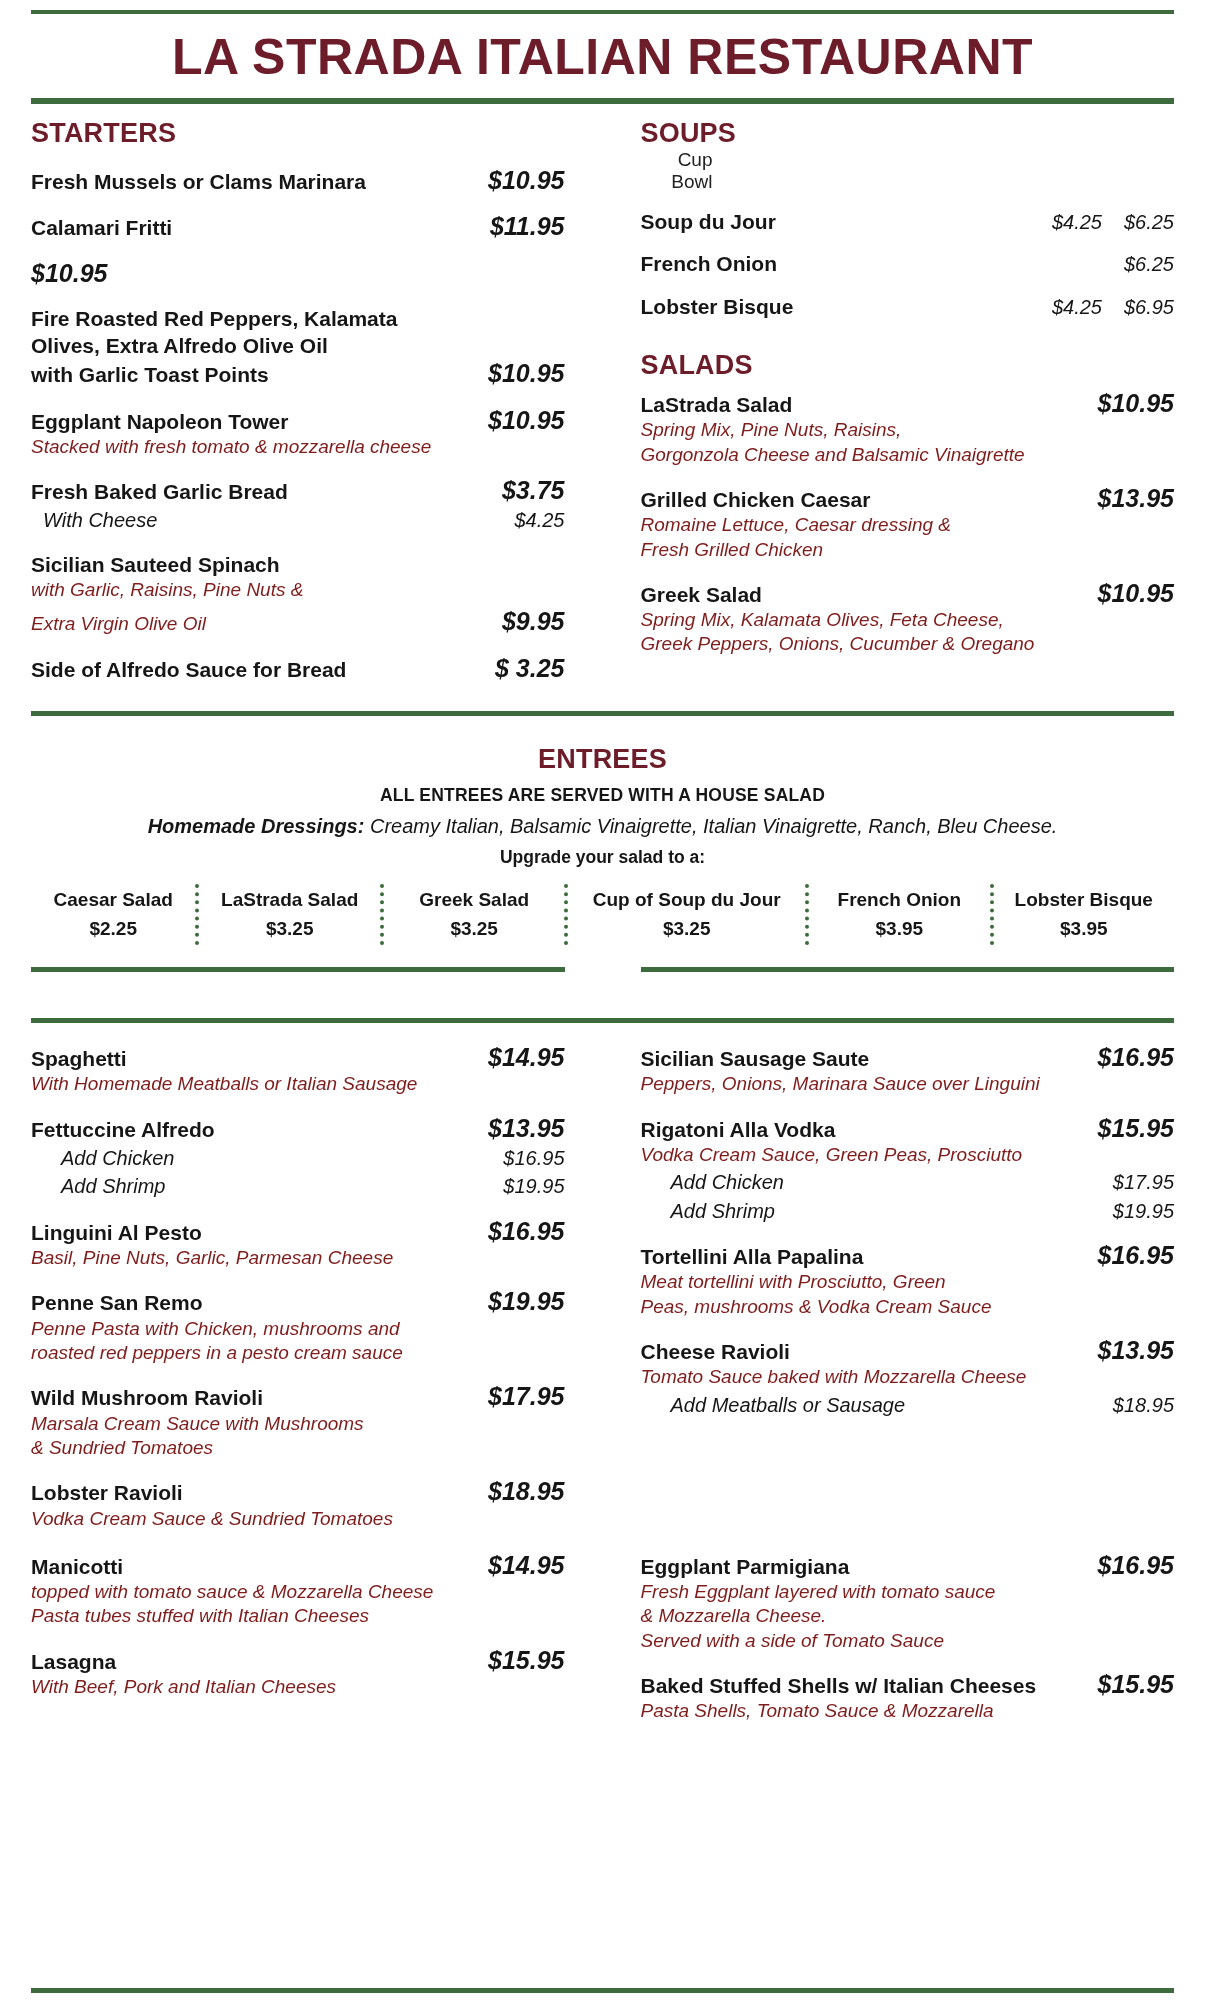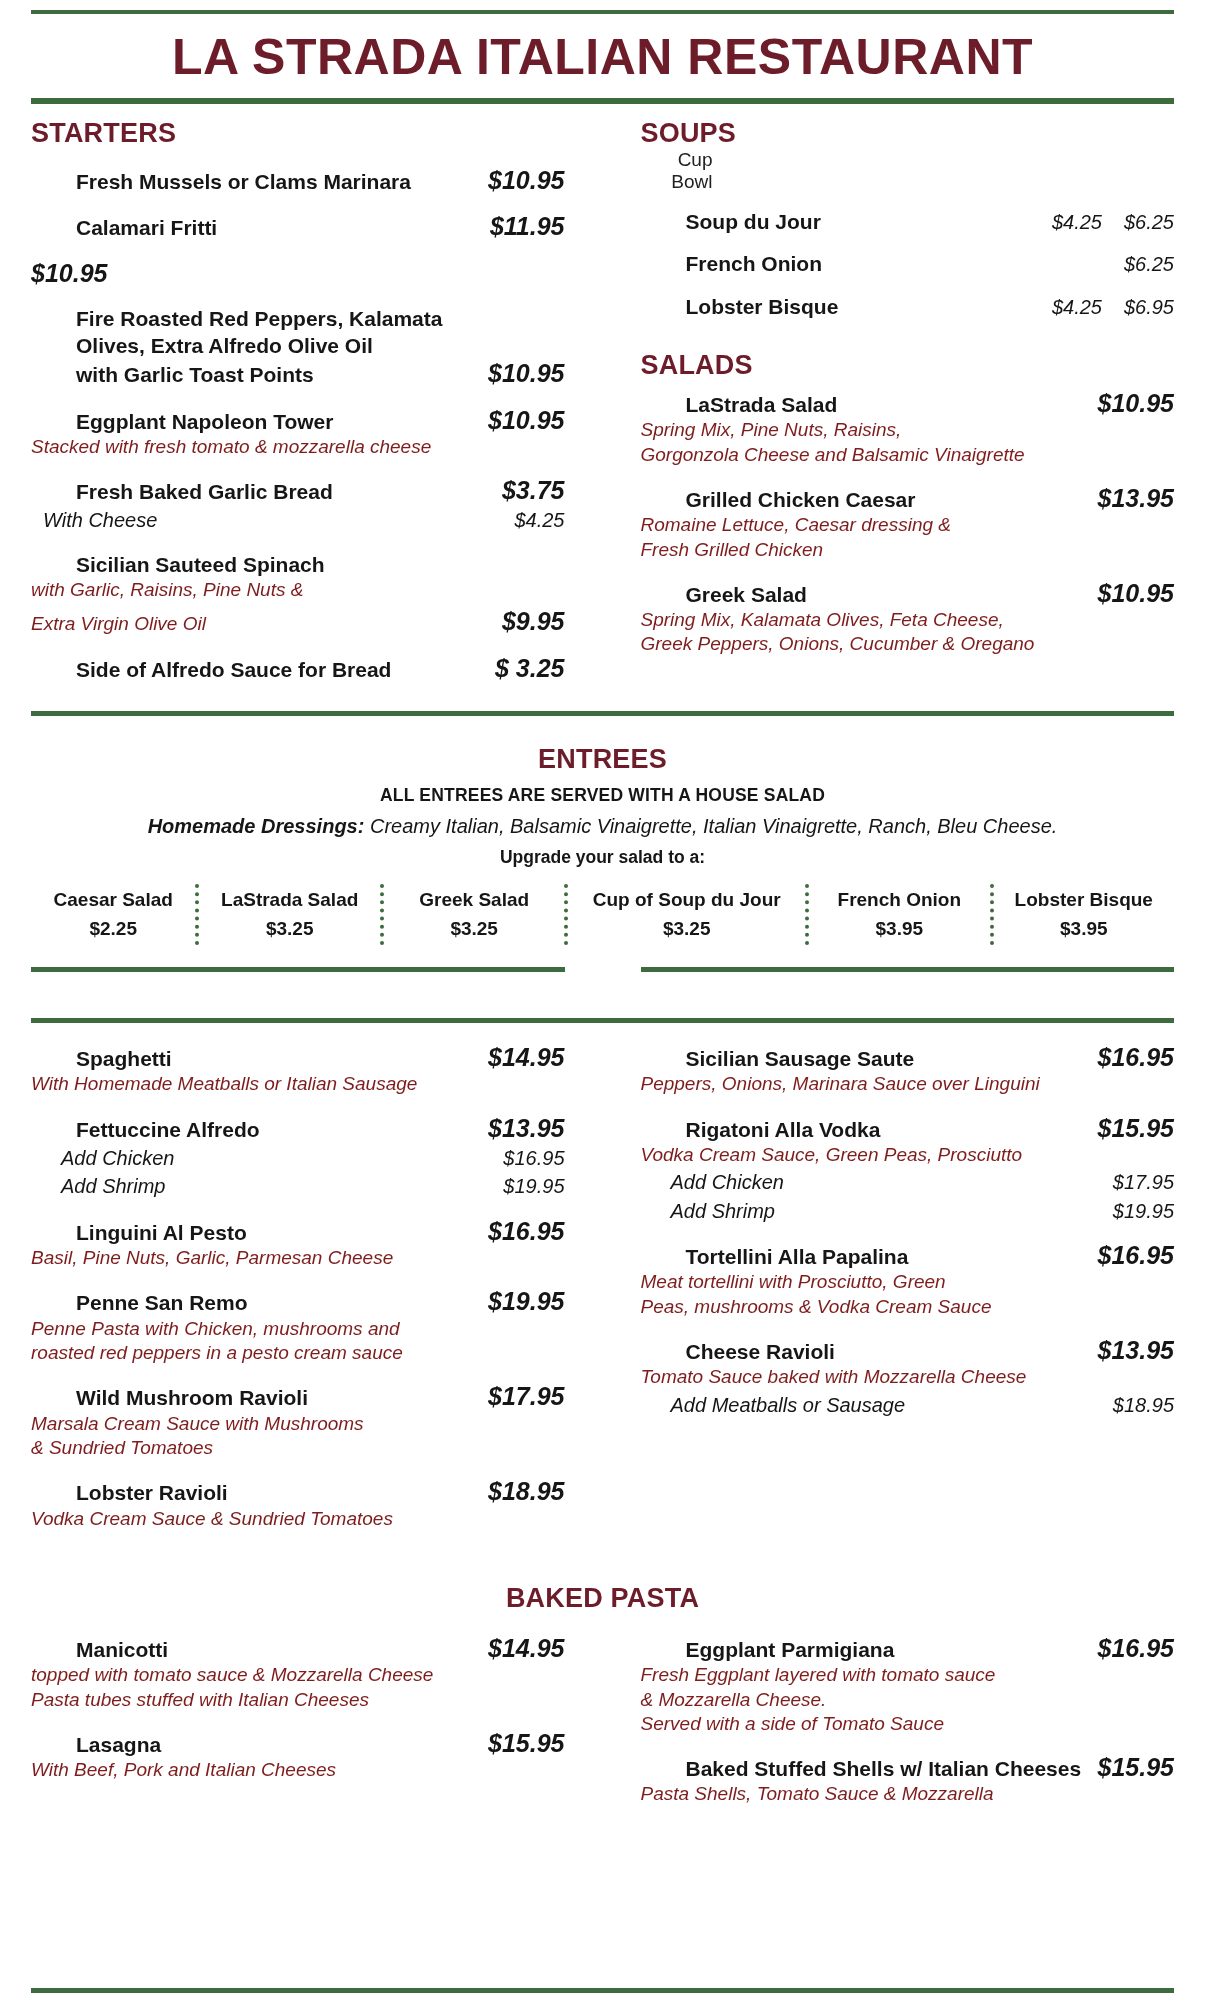--- a/index.html
+++ b/index.html
@@ -30,21 +30,21 @@
     color:#6d1c2a; font-size:27px; line-height:1.15;
     margin:0 0 6px 0; letter-spacing:.2px;
   }
   .center { text-align:center; }
 
   .cols { display:flex; gap:76px; align-items:flex-start; margin-top:14px; }
   .col { flex:1 1 0; min-width:0; }
 
   .item { margin-top:17px; }
   .row { display:flex; justify-content:space-between; align-items:baseline; gap:10px; }
-  .nm { font-weight:700; font-size:21px; line-height:1.3;margin-left:45px; }
+  .nm { font-weight:700; font-size:21px; line-height:1.3; }
   .pr { font-style:italic; font-size:25px; white-space:nowrap;font-weight:bold; }
   .ds { font-style:italic; font-size:19px; line-height:1.28; color:#7f1d1d; }
   .ds-gap { margin-top:5px; }
   .subrow {
     display:flex; justify-content:space-between; align-items:baseline;
     padding-left:30px; font-style:italic; font-size:20px; line-height:1.32; margin-top:2px;
   }
 
   
   .soup-head { display:flex; align-items:baseline;flex-direction:column; }
@@ -357,21 +357,20 @@
         </div>
         <div class="ds">Tomato Sauce baked with Mozzarella Cheese</div>
         <div class="subrow">
           <span>Add Meatballs or Sausage</span>
           <span>$18.95</span>
         </div>
       </div>
     </div>
   </div>
 
-  <h2 class="center sect-h sect-h-baked">BAKED PASTA</h2>
 
   <div class="cols">
     <div class="col">
 
       <div class="item" style="margin-top:6px">
         <div class="row">
           <span class="nm">Manicotti</span>
           <span class="pr">$14.95</span>
         </div>
         <div class="ds">topped with tomato sauce &amp; Mozzarella Cheese</div>

